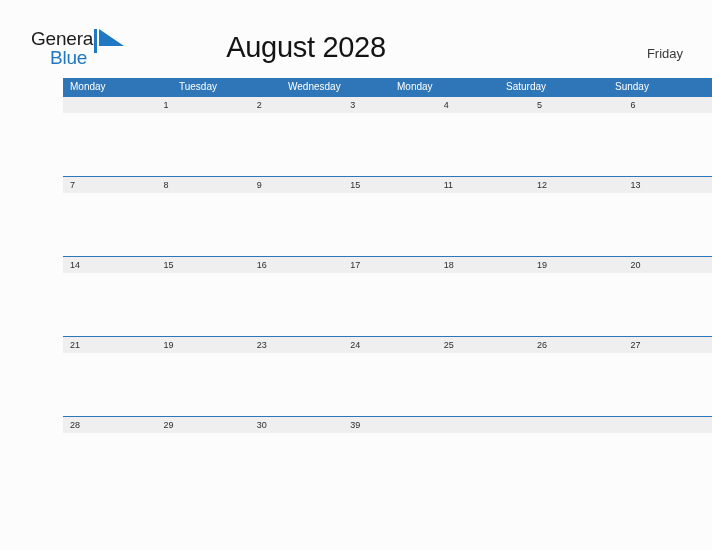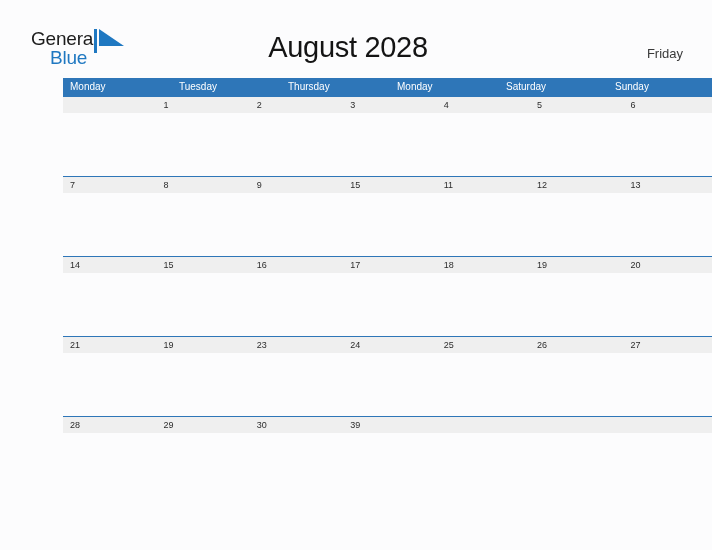--- a/index.html
+++ b/index.html
@@ -65,21 +65,20 @@
 
   .cal-title {
     position: absolute;
     left: 0;
     top: 31px;
     width: 612px;
     text-align: center;
     font-size: 29px;
     color: #141414;
     letter-spacing: -0.3px;
-    margin-left: 42px;
   }
 
   .region-label {
     position: absolute;
     right: 29px;
     top: 46px;
     font-size: 13px;
     color: #3a3a3a;
     white-space: nowrap;
   }
@@ -158,21 +157,21 @@
     <div class="cal-title">August 2028</div>
 
     <div class="region-label">Friday</div>
   </div>
 
   <div class="calendar">
 
     <div class="weekday-row">
       <div class="weekday">Monday</div>
       <div class="weekday">Tuesday</div>
-      <div class="weekday">Thursday</div>
+      <div class="weekday">Wednesday</div>
       <div class="weekday">Monday</div>
       <div class="weekday">Saturday</div>
       <div class="weekday">Sunday</div>
     </div>
 
     <div class="week">
       <div class="date-band">
         <div class="day-cell"></div>
         <div class="day-cell">1</div>
         <div class="day-cell">2</div>

